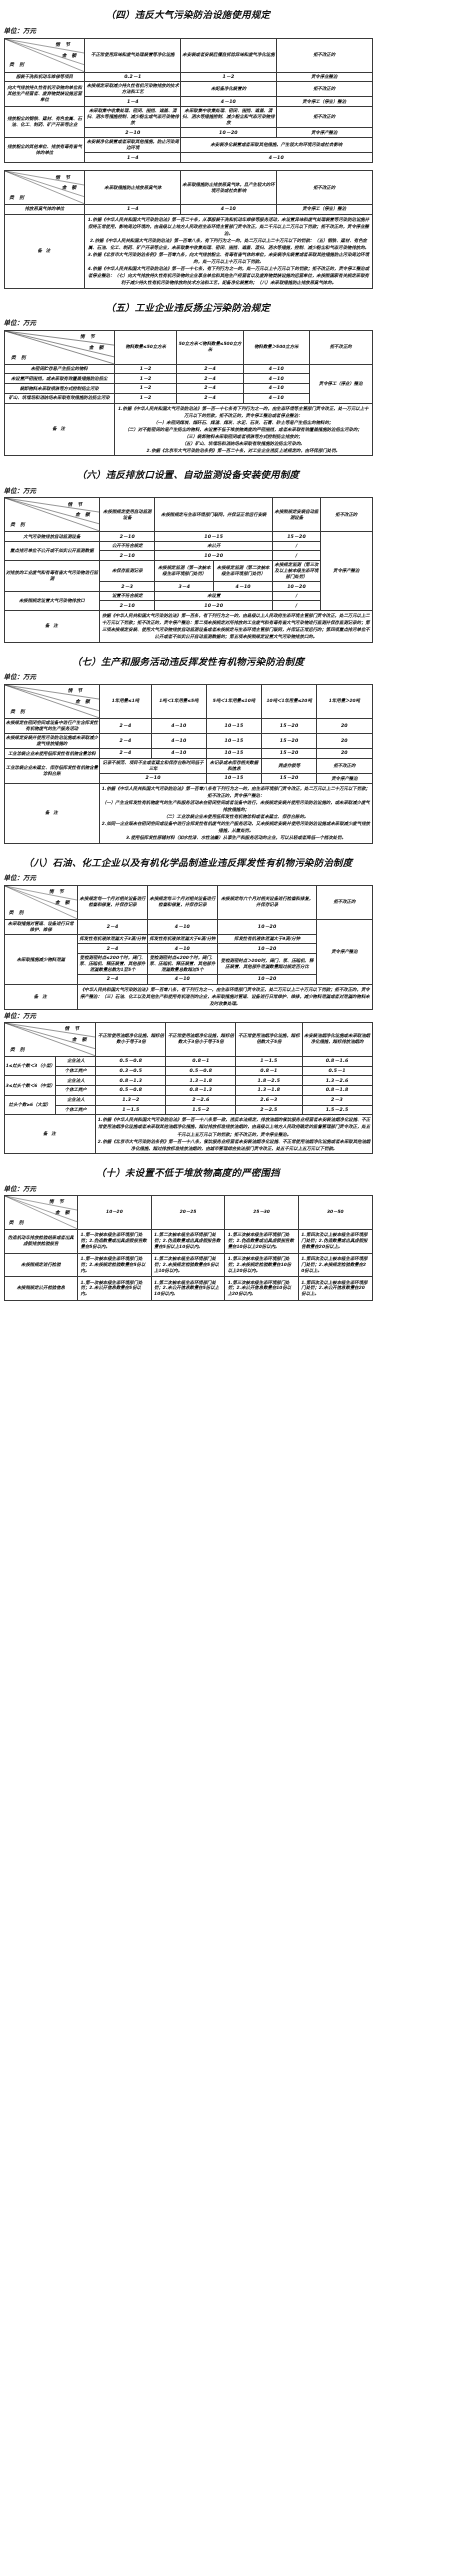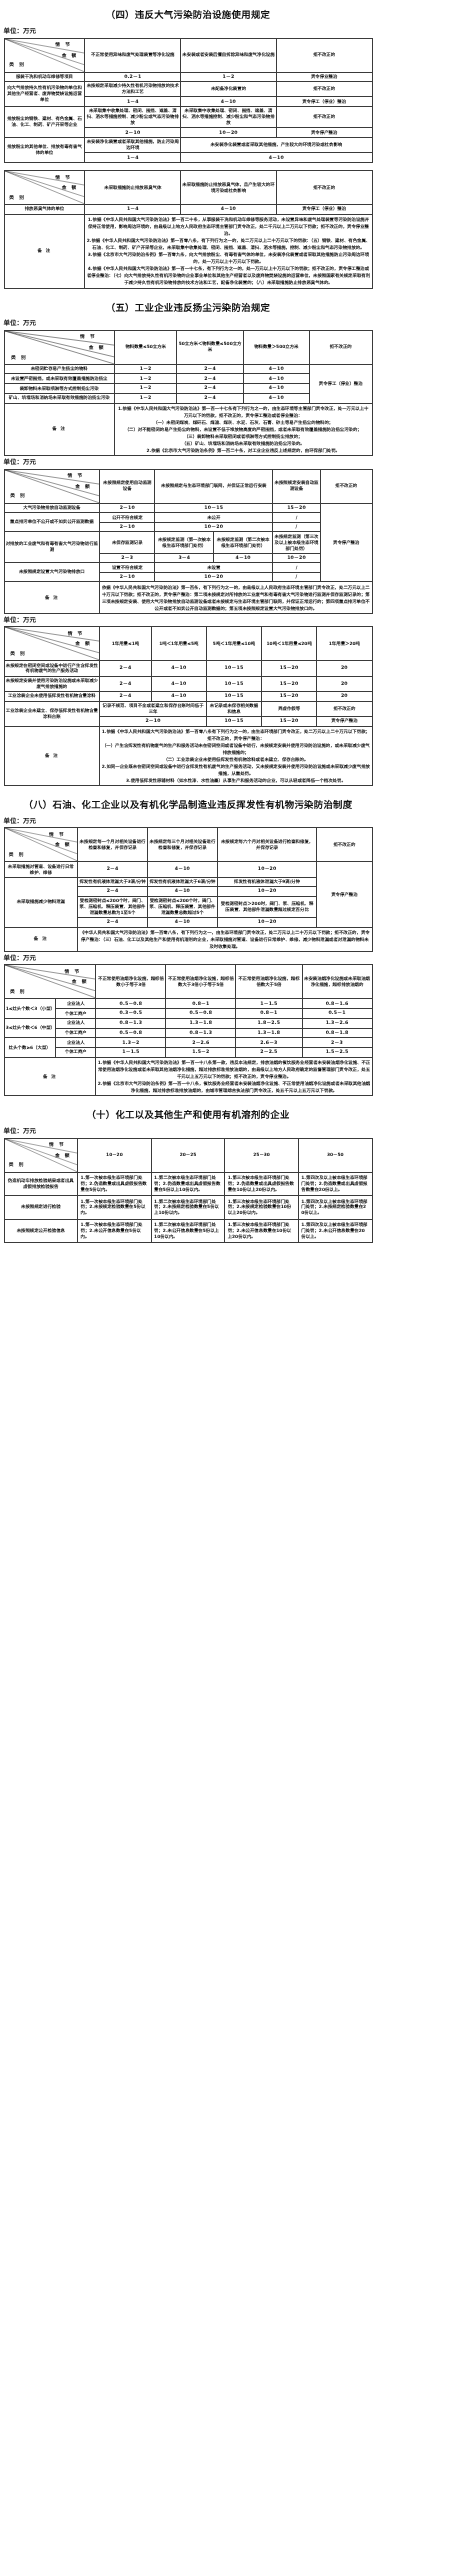--- a/index.html
+++ b/index.html
@@ -3,21 +3,21 @@
 <meta charset="utf-8">
 <title>大气污染防治处罚裁量基准</title>
 <style>
   html,body{margin:0;padding:0;background:#ffffff;}
   body{
     width:472px;
     font-family:"DejaVu Sans","Liberation Sans",sans-serif;
     color:#111;
     -webkit-font-smoothing:none;
   }
-  .page{width:376px;box-sizing:border-box;padding:0 3.5px 11.8px 3.5px;}
+  .page{width:376px;box-sizing:border-box;padding:0 3.5px 11.8px 3.5px;font-style:italic;}
 
   .sec-title{
     text-align:center;
     font-size:9.4px;
     font-weight:bold;
     letter-spacing:0.3px;
     margin:13px 0 3.5px 0;
     line-height:1.3;
   }
   .sec-title.first{margin-top:9.4px;}
@@ -244,20 +244,21 @@
         <p>（一）未密闭煤炭、煤矸石、煤渣、煤灰、水泥、石灰、石膏、砂土等易产生扬尘的物料的；</p>
         <p>（二）对不能密闭的易产生扬尘的物料，未设置不低于堆放物高度的严密围挡，或者未采取有效覆盖措施防治扬尘污染的；</p>
         <p>（三）装卸物料未采取密闭或者喷淋等方式控制扬尘排放的；</p>
         <p>（五）矿山、填埋场和消纳场未采取有效措施防治扬尘污染的。</p>
         <p>2.依据《北京市大气污染防治条例》第一百二十条，对工业企业违反上述规定的，由环保部门处罚。</p>
       </td>
     </tr>
   </tbody>
     </table>
 
+  <div class="sec-title">（六）违反排放口设置、自动监测设备安装使用制度</div>
   <div class="unit">单位：万元</div>
 
   <table class="grid">
     <colgroup>
         <col style="width:26%">
         <col style="width:15%">
         <col style="width:16%">
         <col style="width:16%">
         <col style="width:13%">
         <col style="width:14%">
@@ -323,20 +324,21 @@
     </tr>
     <tr>
       <td class="note-label">备 注</td>
       <td class="note-body" colspan="5">
         <p>依据《中华人民共和国大气污染防治法》第一百条，有下列行为之一的，由县级以上人民政府生态环境主管部门责令改正，处二万元以上二十万元以下罚款；拒不改正的，责令停产整治：第二项未按规定对所排放的工业废气和有毒有害大气污染物进行监测并保存监测记录的；第三项未按规定安装、使用大气污染物排放自动监测设备或者未按规定与生态环境主管部门联网，并保证正常运行的；第四项重点排污单位不公开或者不如实公开自动监测数据的；第五项未按照规定设置大气污染物排放口的。</p>
       </td>
     </tr>
   </tbody>
     </table>
 
+  <div class="sec-title">（七）生产和服务活动违反挥发性有机物污染防治制度</div>
   <div class="unit">单位：万元</div>
 
   <table class="grid">
     <colgroup>
         <col style="width:26%">
         <col style="width:14%">
         <col style="width:15%">
         <col style="width:15%">
         <col style="width:15%">
         <col style="width:15%">
@@ -554,21 +556,21 @@
     <tr>
       <td class="note-label" colspan="2">备 注</td>
       <td class="note-body" colspan="4">
         <p>1.依据《中华人民共和国大气污染防治法》第一百一十八条第一款，违反本法规定，排放油烟的餐饮服务业经营者未安装油烟净化设施、不正常使用油烟净化设施或者未采取其他油烟净化措施，超过排放标准排放油烟的，由县级以上地方人民政府确定的监督管理部门责令改正，处五千元以上五万元以下的罚款；拒不改正的，责令停业整治。</p>
         <p>2.依据《北京市大气污染防治条例》第一百一十八条，餐饮服务业经营者未安装油烟净化设施、不正常使用油烟净化设施或者未采取其他油烟净化措施，超过排放标准排放油烟的，由城市管理综合执法部门责令改正，处五千元以上五万元以下罚款。</p>
       </td>
     </tr>
   </tbody>
     </table>
 
-  <div class="sec-title">（十）化工以及其他生产和使用有机溶剂的企业</div>
+  <div class="sec-title">（十）未设置不低于堆放物高度的严密围挡</div>
   <div class="unit">单位：万元</div>
 
   <table class="grid">
     <colgroup>
         <col style="width:20%">
         <col style="width:20%">
         <col style="width:20%">
         <col style="width:20%">
         <col style="width:20%">
       </colgroup>

